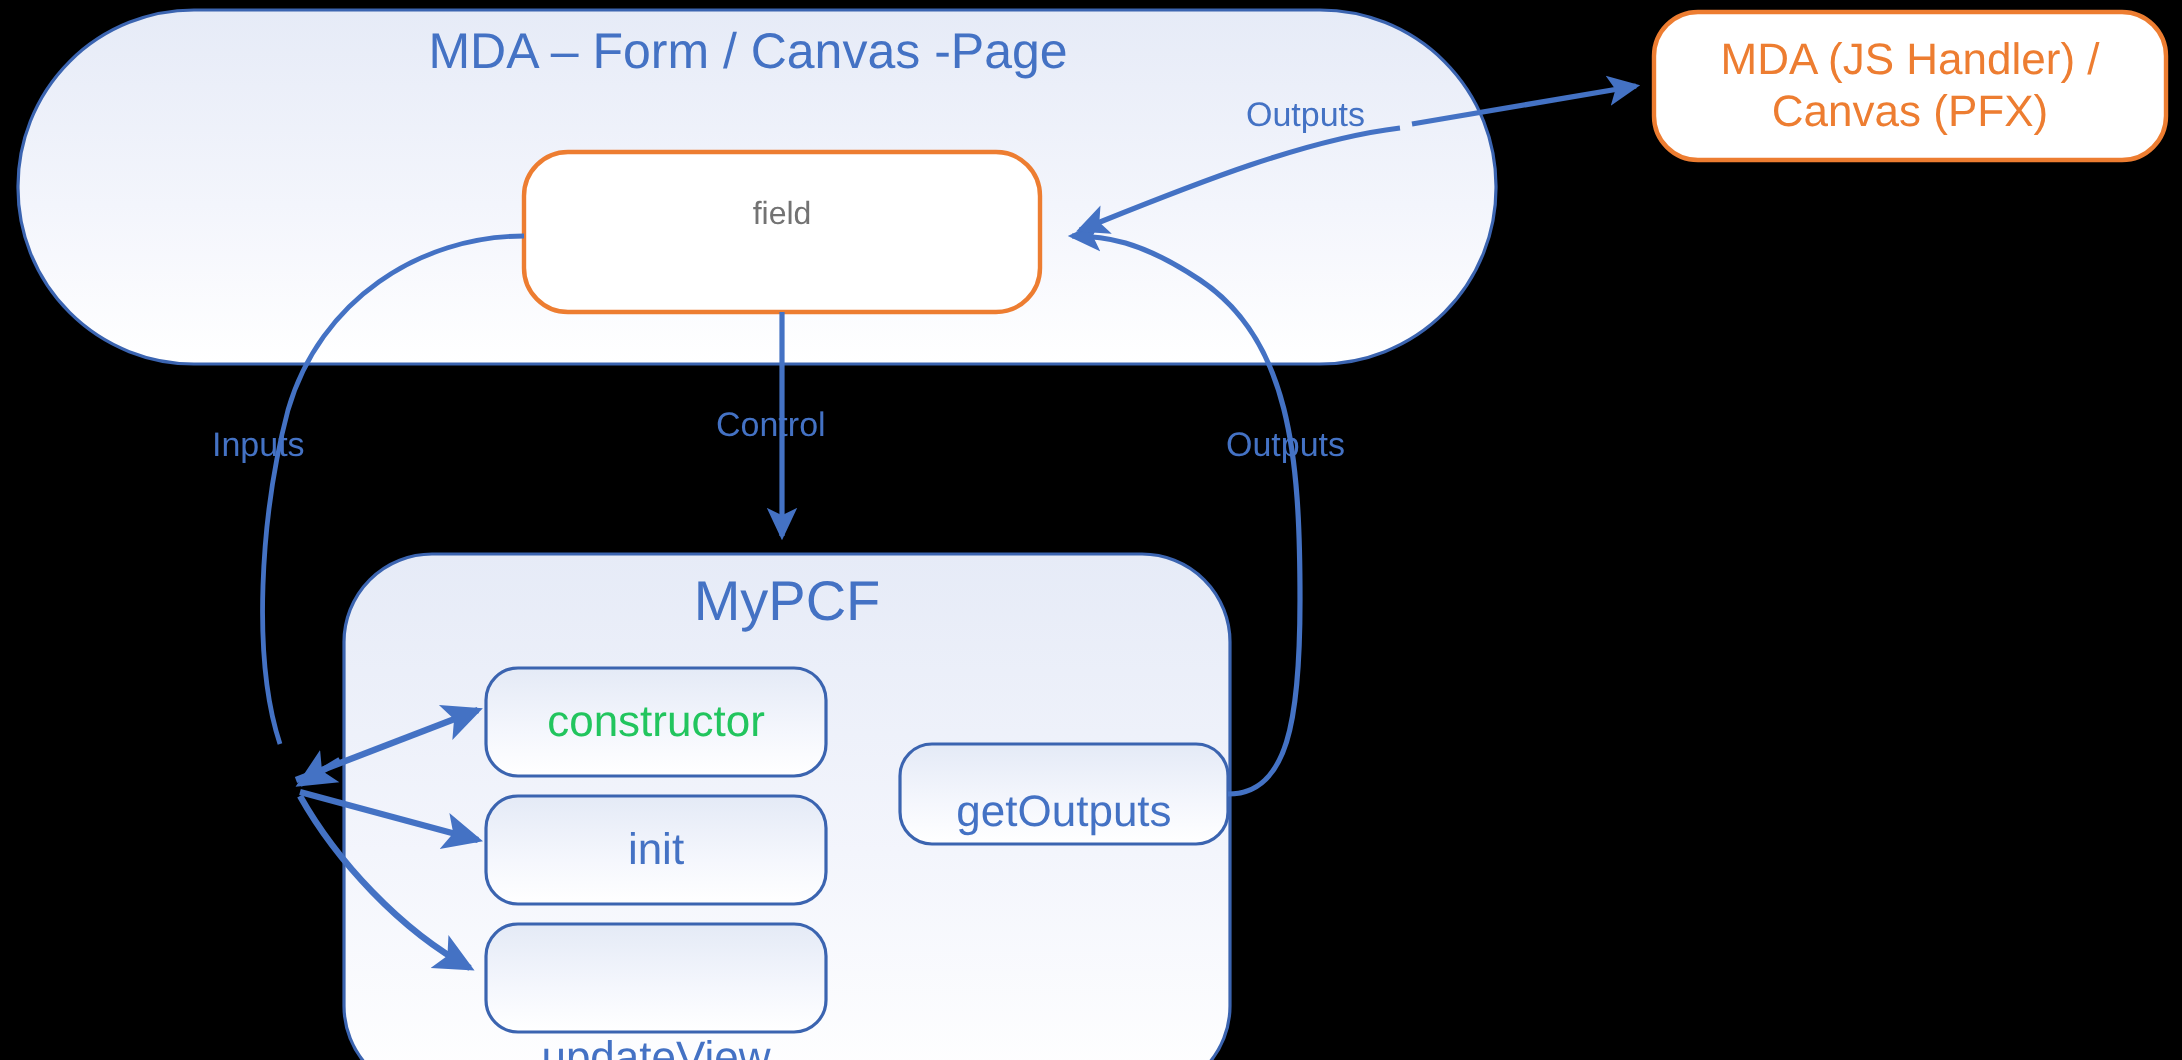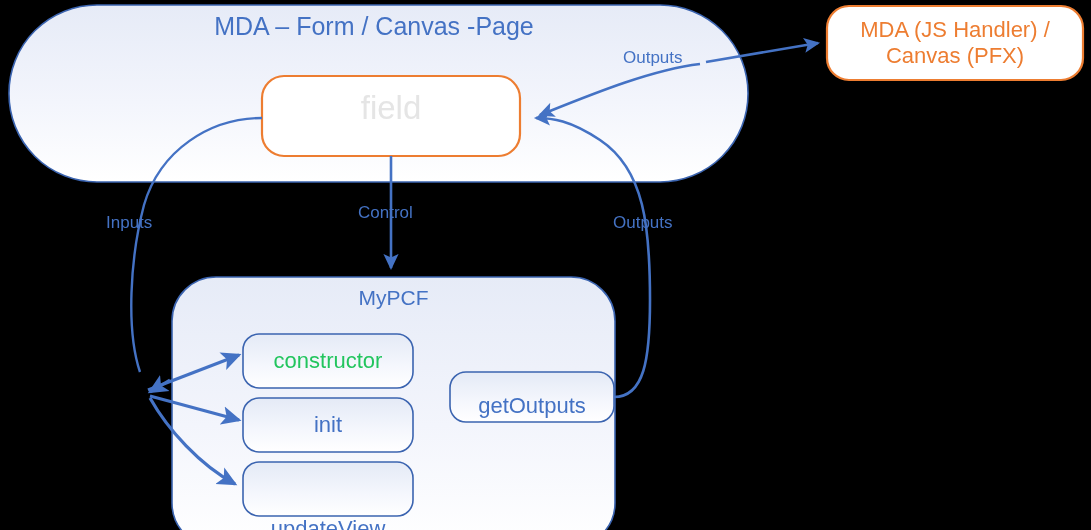--- a/index.html
+++ b/index.html
@@ -34,37 +34,37 @@
   
   #mda-title {
     left: 0; top: 14px; width: 748px;
     text-align: center;
     font-size: 25px;
     color: #4472c4;
   }
   #mypcf-title {
     left: 172px; top: 287px; width: 443px;
     text-align: center;
-    font-size: 21px;
+    font-size: 28px;
     color: #4472c4;
   }
 
   
   .node-text {
     position: absolute;
     display: flex;
     align-items: center;
     justify-content: center;
     text-align: center;
     line-height: 1.18;
     pointer-events: none;
   }
   #field-text {
     left: 262px; top: 76px; width: 258px; height: 64px;
-    font-size: 33px; color: #e5e5e5;
+    font-size: 16px; color: #737373;
   }
   #handler-text {
     left: 827px; top: 6px; width: 256px; height: 74px;
     font-size: 22px; color: #ED7D31; text-align: center;
   }
   #constructor-text {
     left: 243px; top: 334px; width: 170px; height: 54px;
     font-size: 22px; color: #22c55e;
   }
   #init-text {

